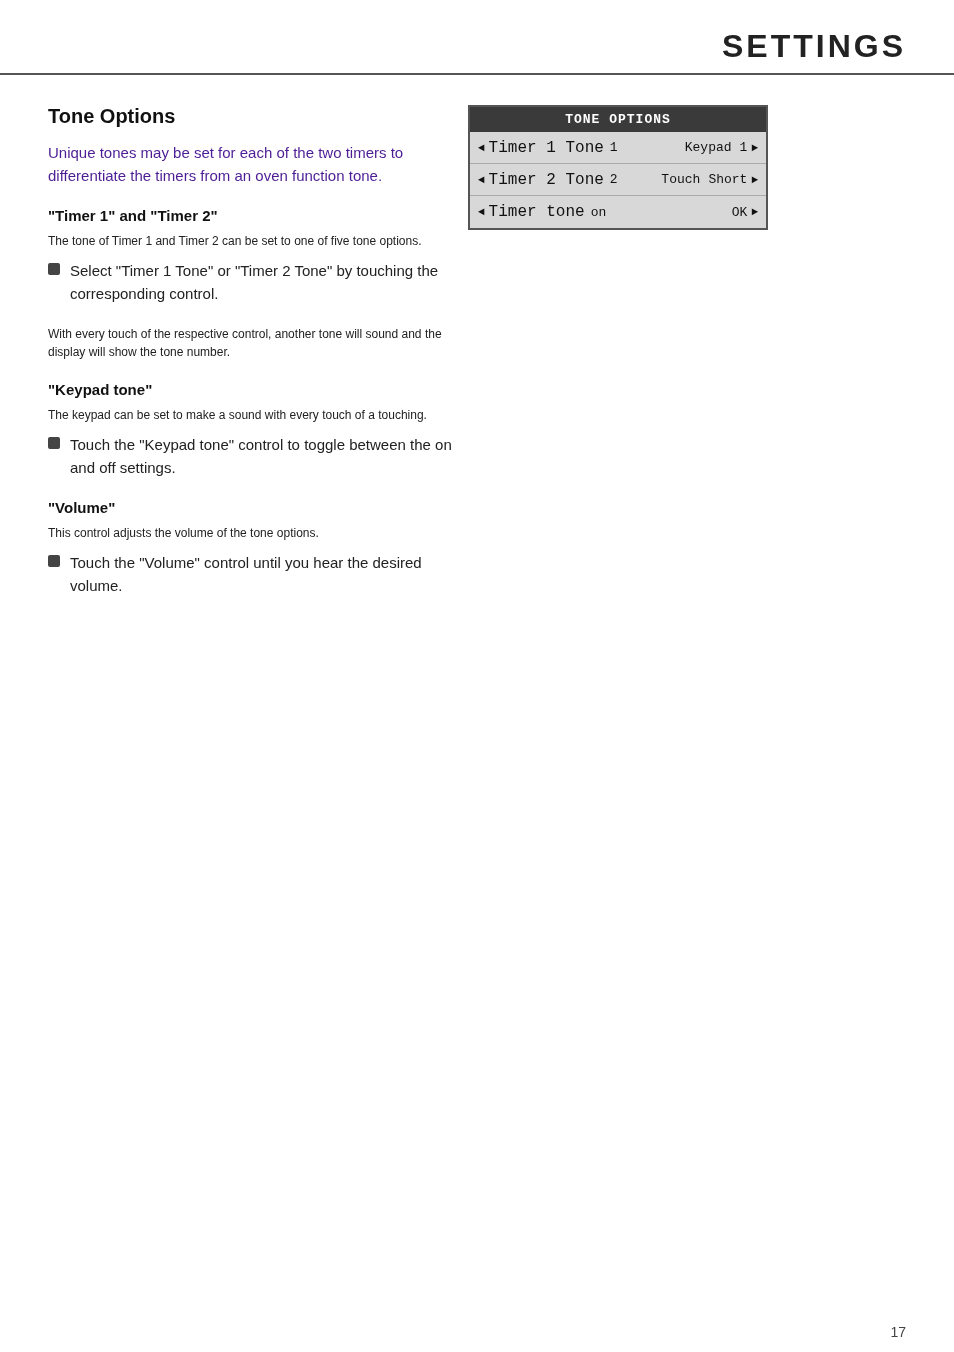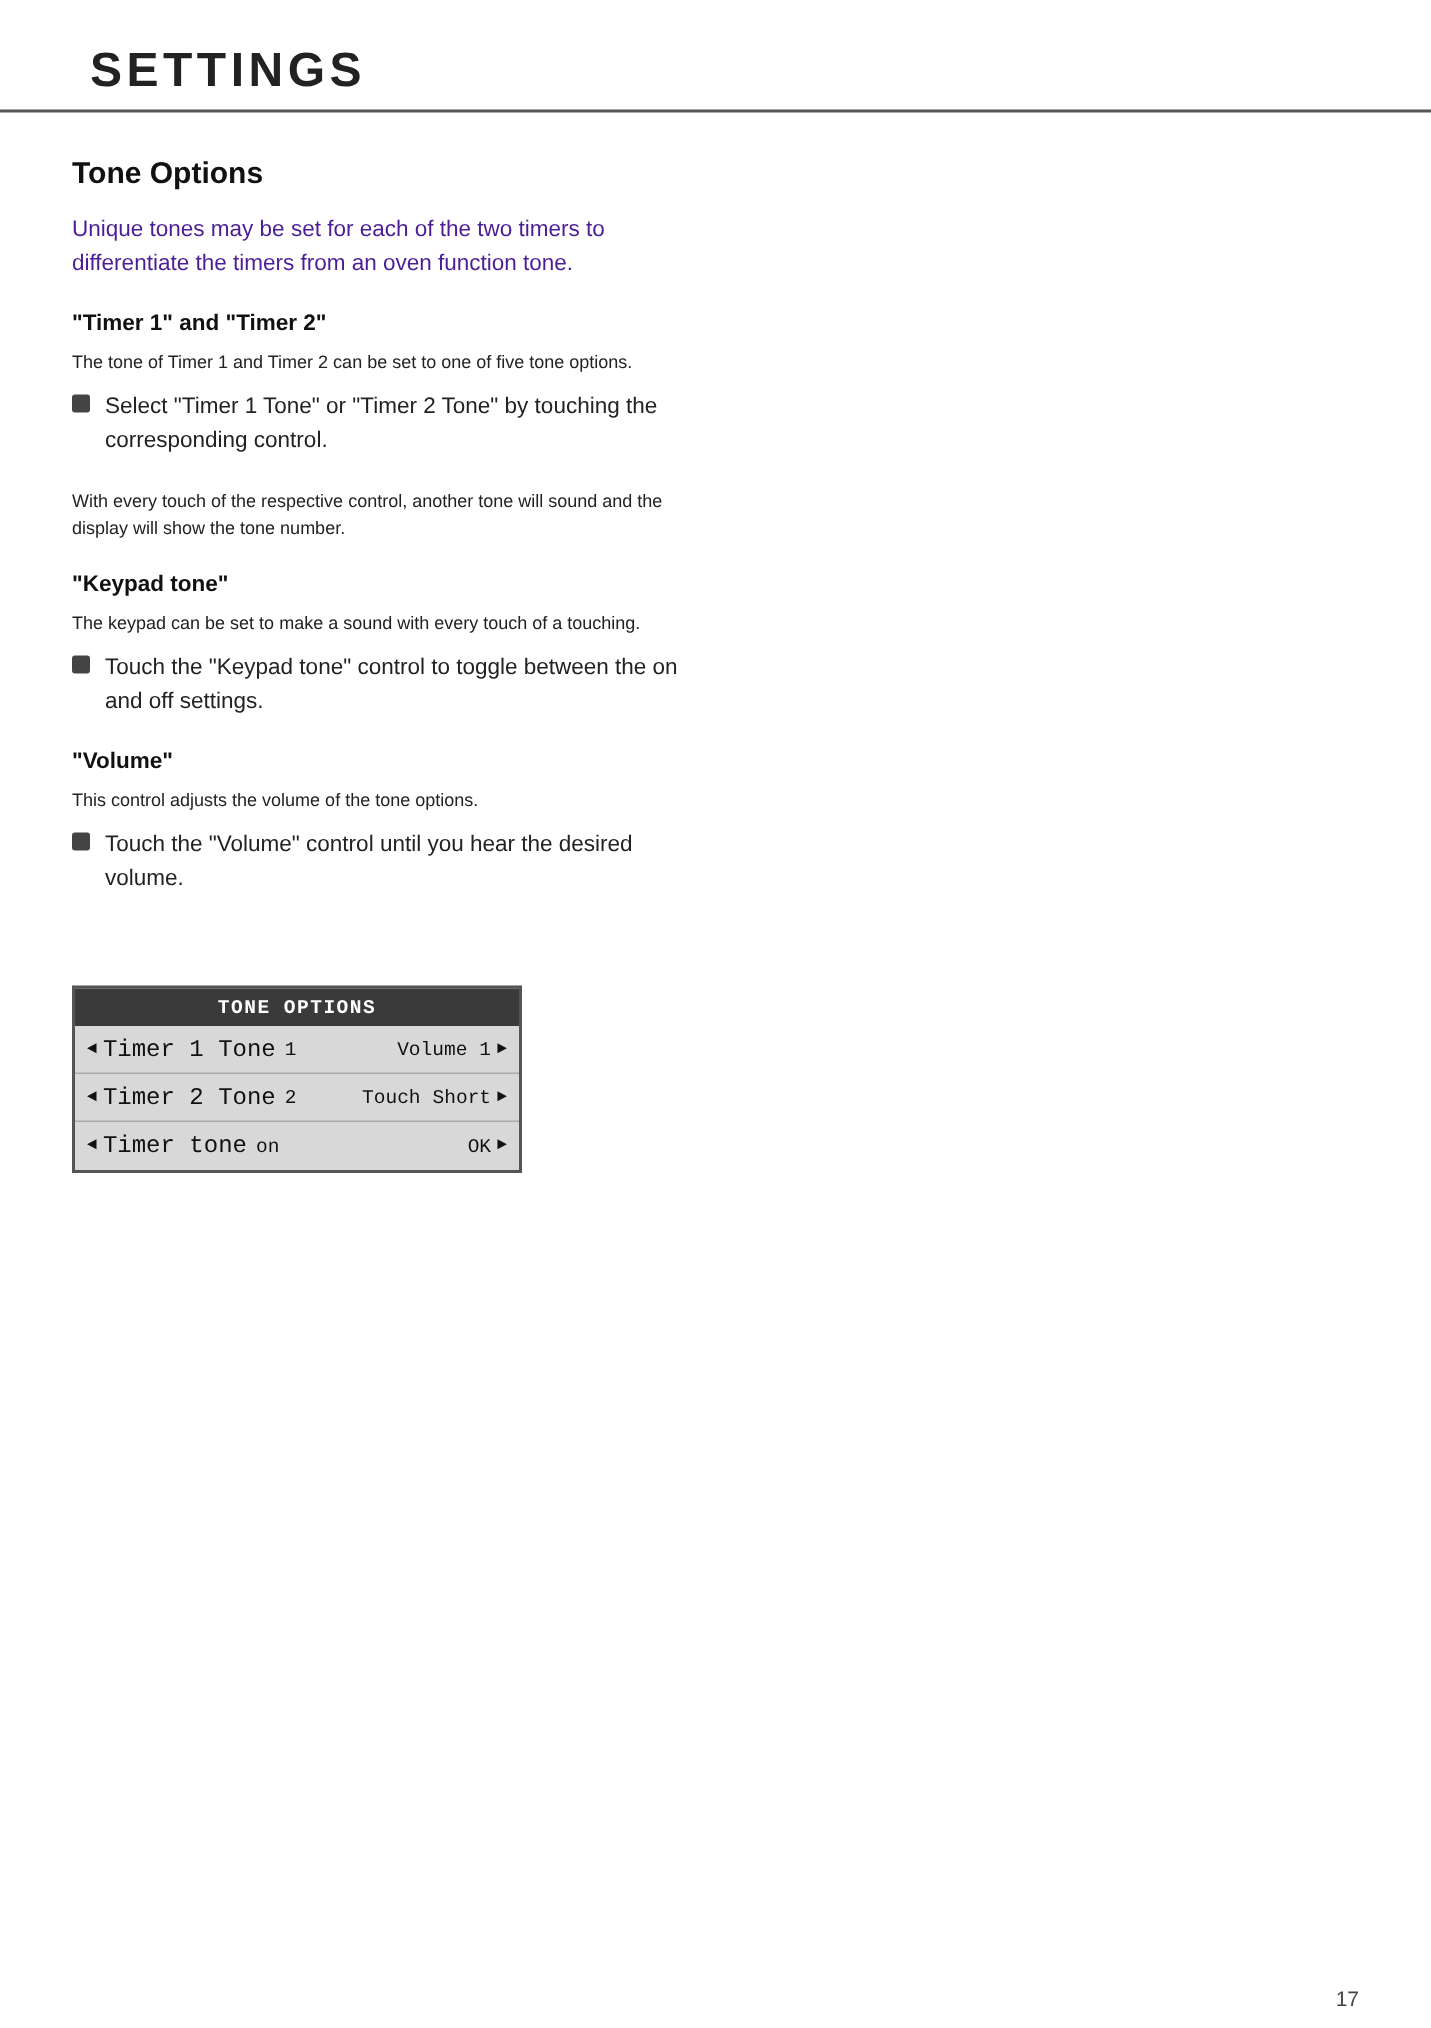--- a/index.html
+++ b/index.html
@@ -14,40 +14,39 @@
       background: #ffffff;
       font-family: Arial, Helvetica, sans-serif;
       font-size: 15px;
       color: #222222;
       position: relative;
     }
 
     
     .page-header {
       display: flex;
+      justify-content: flex-end;
       align-items: flex-end;
       padding: 28px 48px 8px 60px;
       border-bottom: 2px solid #555555;
       margin-bottom: 0;
     }
 
     .page-title {
       font-size: 32px;
       font-weight: bold;
       letter-spacing: 3px;
       color: #222222;
       text-transform: uppercase;
     }
 
     
     .content-area {
       display: flex;
-      flex-direction: column;
       padding: 30px 48px 30px 48px;
-      gap: 40px;
     }
 
     
     .left-column {
       flex: 1;
       max-width: 420px;
     }
 
     .section-title {
       font-size: 20px;
@@ -248,21 +247,21 @@
     <div class="display-panel">
       <div class="panel-header">TONE OPTIONS</div>
 
       <div class="panel-row">
         <div class="row-left">
           <span class="row-arrow-left">◄</span>
           <span class="row-label">Timer 1 Tone</span>
           <span class="row-value-left">1</span>
         </div>
         <div class="row-right">
-          <span class="row-param-label">Volume</span>
+          <span class="row-param-label">Keypad</span>
           <span class="row-param-value">1</span>
           <span class="row-arrow-right">►</span>
         </div>
       </div>
 
       <div class="panel-row">
         <div class="row-left">
           <span class="row-arrow-left">◄</span>
           <span class="row-label">Timer 2 Tone</span>
           <span class="row-value-left">2</span>

